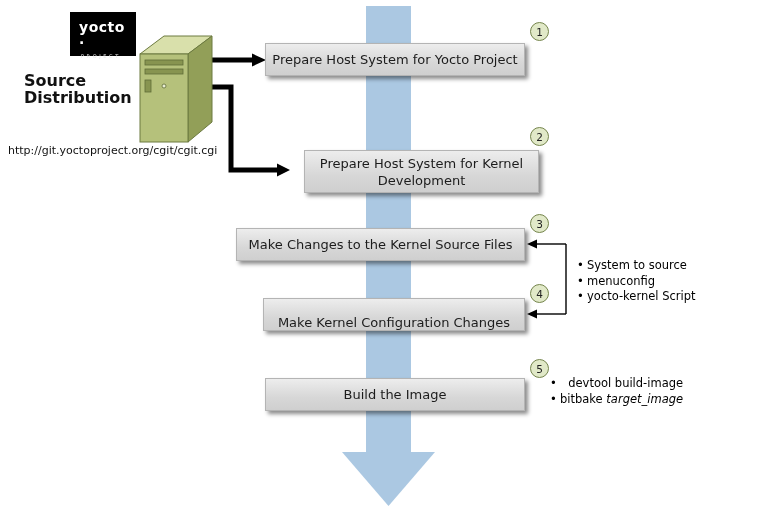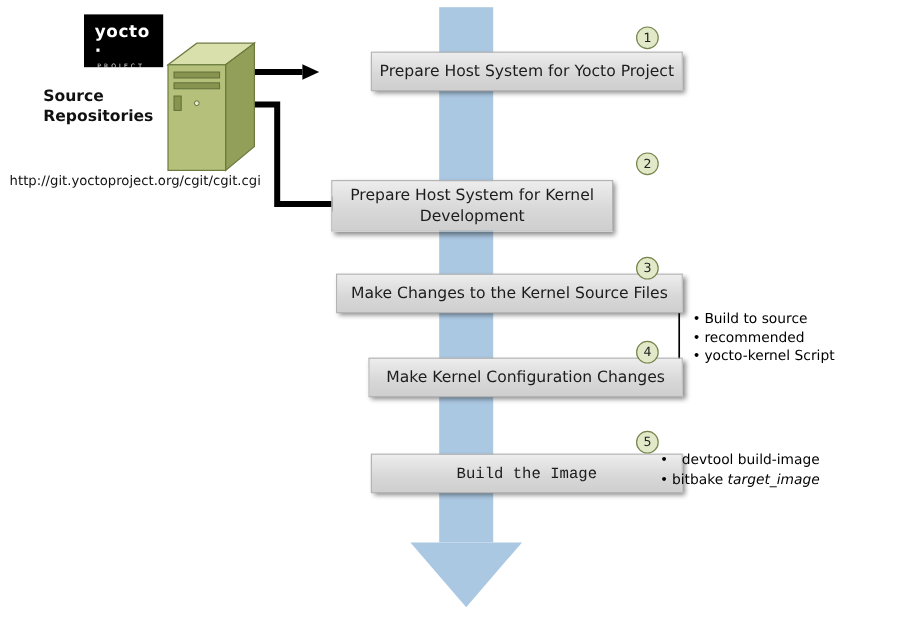--- a/index.html
+++ b/index.html
@@ -24,35 +24,35 @@
 
   
   .server { position:absolute; left:138px; top:32px; z-index:1; }
   .sv-top   { fill: var(--server-top, #d9e0ab);  stroke:#6c7a40; stroke-width:1; }
   .sv-side  { fill: var(--server-side, #929f58); stroke:#6c7a40; stroke-width:1; }
   .sv-front { fill: var(--server-front, #b5c17b);stroke:#6c7a40; stroke-width:1; }
   .sv-slot  { fill:#879450; stroke:#5f6c38; stroke-width:0.8; }
   .sv-dot   { fill:#e8edd2; stroke:#5f6c38; stroke-width:0.8; }
 
   
-  .src-label { position:absolute; left:36px; top:72px; font-size:13px; font-weight:bold;
+  .src-label { position:absolute; left:24px; top:72px; font-size:16px; font-weight:bold;
                line-height:17px; z-index:2; }
   .src-url { position:absolute; left:8px; top:144px; font-size:11px; z-index:2; }
 
   
   .box { position:absolute; z-index:2; display:flex; align-items:center; justify-content:center;
          text-align:center; font-size:13px; color:#1c1c1c; padding:0 4px; box-sizing:border-box;
          background:linear-gradient(180deg,#ededed 0%,#d7d7d7 60%,#cfcfcf 100%);
          border:1px solid #b4b4b4; box-shadow:2.5px 2.5px 4px rgba(0,0,0,0.45); }
-  .one-line { white-space:nowrap;margin-left:44px; }
+  .one-line { white-space:nowrap; }
   .box1 { left:265px; top:43px;  width:260px; height:33px; }
-  .box2 { left:276px; top:150px; width:235px; height:43px; line-height:17px; }
+  .box2 { left:304px; top:150px; width:235px; height:43px; line-height:17px; }
   .box3 { left:236px; top:228px; width:289px; height:33px; }
-  .box4 { left:263px; top:298px; width:262px; height:33px; }
-  .box5 { left:265px; top:378px; width:260px; height:33px;font-family:Liberation Mono, monospace; }
+  .box4 { left:263px; top:298px; width:262px; height:33px;align-items:flex-end; }
+  .box5 { left:265px; top:378px; width:260px; height:33px; }
 
   
   .circle { position:absolute; z-index:2; width:17px; height:17px; border-radius:50%;
             background: var(--step-circle-fill, #e1e9c8);
             border:1px solid var(--step-circle-border, #75854c);
             font-size:10.5px; color:#222; display:flex; align-items:center; justify-content:center; }
   .c1 { left:530px; top:22px; }  .c2 { left:530px; top:127px; }
   .c3 { left:530px; top:214px; } .c4 { left:530px; top:284px; }
   .c5 { left:530px; top:359px; }
 
@@ -108,21 +108,21 @@
     <polygon class="sv-side" points="50,22 74,4 74,90 50,110"></polygon>
     <rect class="sv-front" x="2" y="22" width="48" height="88"></rect>
     <rect class="sv-slot" x="7" y="28" width="38" height="5"></rect>
     <rect class="sv-slot" x="7" y="37" width="38" height="5"></rect>
     <rect class="sv-slot" x="7" y="48" width="6" height="12"></rect>
     <circle class="sv-dot" cx="26" cy="54" r="2"></circle>
   </svg>
 
   <div class="src-label">
     <div>Source</div>
-    <div>Repositories</div>
+    <div>Distribution</div>
   </div>
   <div class="src-url">http://git.yoctoproject.org/cgit/cgit.cgi</div>
 
   <div class="box box1 one-line">
     <span>Prepare Host System for Yocto Project</span>
   </div>
   <div class="box box2">
     <span>Prepare Host System for Kernel Development</span>
   </div>
   <div class="box box3 one-line">
@@ -137,22 +137,22 @@
 
   <div class="circle c1">1</div>
   <div class="circle c2">2</div>
   <div class="circle c3">3</div>
   <div class="circle c4">4</div>
   <div class="circle c5">5</div>
 
 
 
   <ul class="bullets ul34">
-    <li>Build to source</li>
-    <li>recommended</li>
+    <li>System to source</li>
+    <li>menuconfig</li>
     <li>yocto-kernel Script</li>
   </ul>
 
   <ul class="bullets ul5">
     <li>devtool build-image</li>
     <li><span>bitbake </span><i>target_image</i></li>
   </ul>
 
 </div>
 

